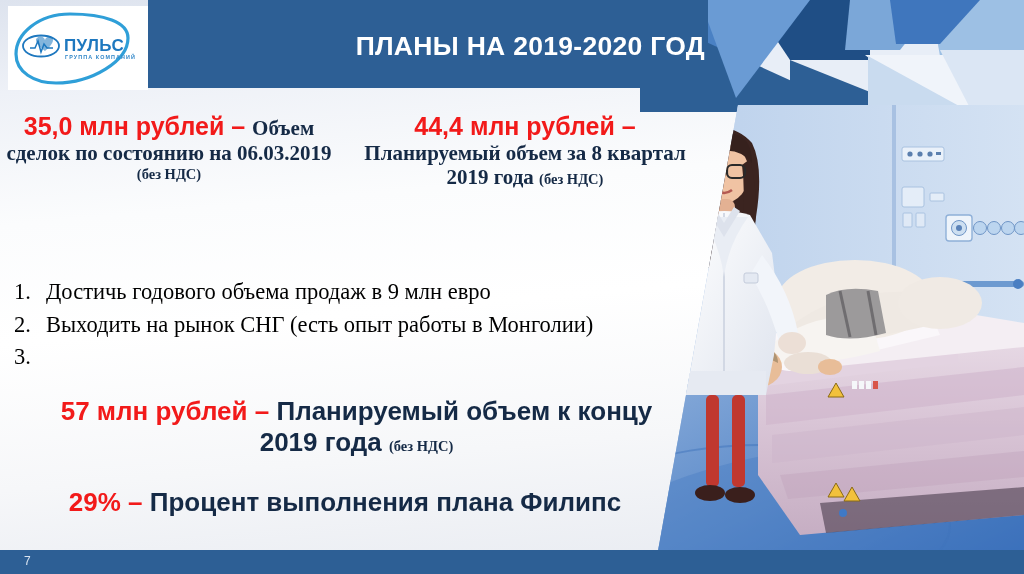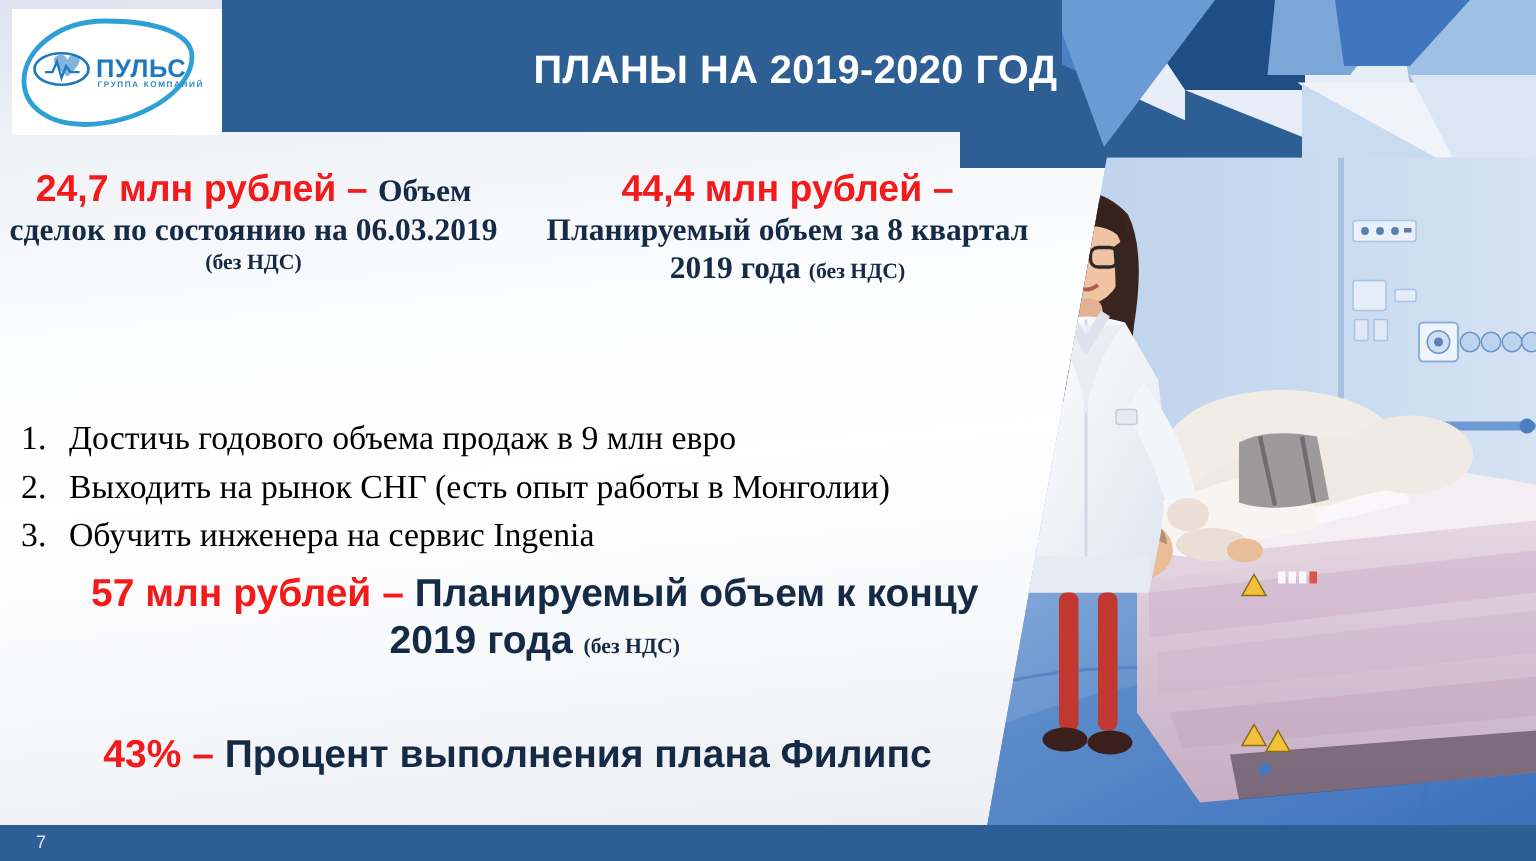--- a/index.html
+++ b/index.html
@@ -155,21 +155,21 @@
   }
   .task-text { font-family: "Liberation Serif", serif; }
 
   .big-line {
     position: absolute;
     z-index: 5;
     text-align: center;
     line-height: 1.2;
   }
   .big-line-1 {
-    left: 0; top: 380px;
+    left: 0; top: 396px;
     width: 672px;
     padding-left: 41px;
   }
   .big-line-2 {
     left: 0; top: 487px;
     width: 690px;
   }
   .big-red {
     color: #f21a1a;
     font-size: 26px;
@@ -368,47 +368,46 @@
       <rect x="226" y="286" width="5" height="8" fill="#f5f7fa"></rect>
       <rect x="233" y="286" width="5" height="8" fill="#d8554a"></rect>
       <polygon points="196,388 204,402 188,402" fill="#f2c13c" stroke="#8a6a14" stroke-width="1"></polygon>
       <polygon points="212,392 220,406 204,406" fill="#f2c13c" stroke="#8a6a14" stroke-width="1"></polygon>
       <circle cx="203" cy="418" r="4" fill="#3f79c6"></circle>
     </svg>
   </div>
 
   <div class="col-stats">
     <div class="stat-col left">
-      <span class="stat-amount">24,7 млн рублей – </span><span class="stat-label">Объем сделок по состоянию на 06.03.2019 </span><span class="vat">(без НДС)</span>
+      <span class="stat-amount">35,0 млн рублей – </span><span class="stat-label">Объем сделок по состоянию на 06.03.2019 </span><span class="vat">(без НДС)</span>
     </div>
     <div class="stat-col right">
       <span class="stat-amount">44,4 млн рублей – </span><span class="stat-label">Планируемый объем за 8 квартал 2019 года </span><span class="vat">(без НДС)</span>
     </div>
   </div>
 
   <ol class="task-list">
     <li class="task-item">
       <span class="task-num">1.</span>
       <span class="task-text">Достичь годового объема продаж в 9 млн евро</span>
     </li>
     <li class="task-item">
       <span class="task-num">2.</span>
       <span class="task-text">Выходить на рынок СНГ (есть опыт работы в Монголии)</span>
     </li>
     <li class="task-item">
       <span class="task-num">3.</span>
-      <span class="task-text">Обучить инженера на сервис Ingenia</span>
     </li>
   </ol>
 
   <div class="big-line big-line-1">
     <span class="big-red">57 млн рублей – </span><span class="big-navy">Планируемый объем к концу 2019 года </span><span class="vat">(без НДС)</span>
   </div>
 
   <div class="big-line big-line-2">
-    <span class="big-red">43% – </span><span class="big-navy">Процент выполнения плана Филипс</span>
+    <span class="big-red">29% – </span><span class="big-navy">Процент выполнения плана Филипс</span>
   </div>
 
   <div class="footer-bar">
     <span class="footer-page-num">7</span>
   </div>
 
 </div>
 
 </body></html>

